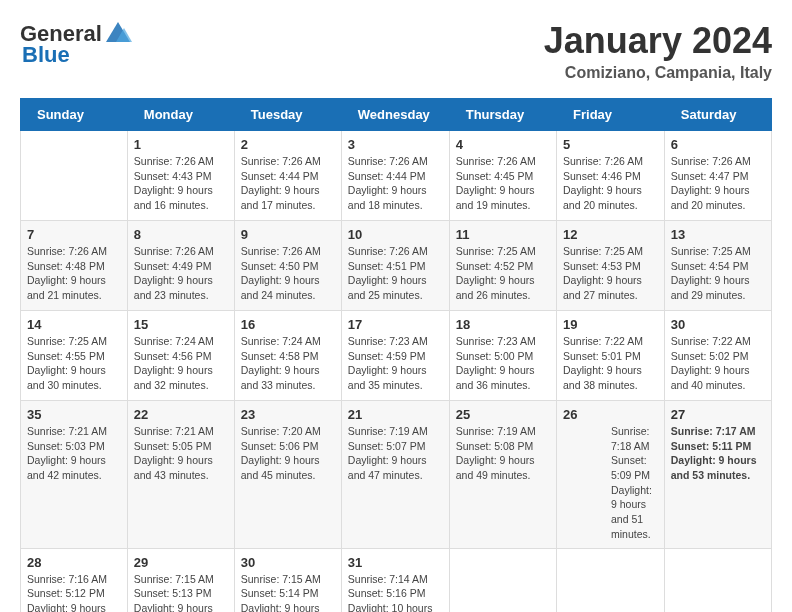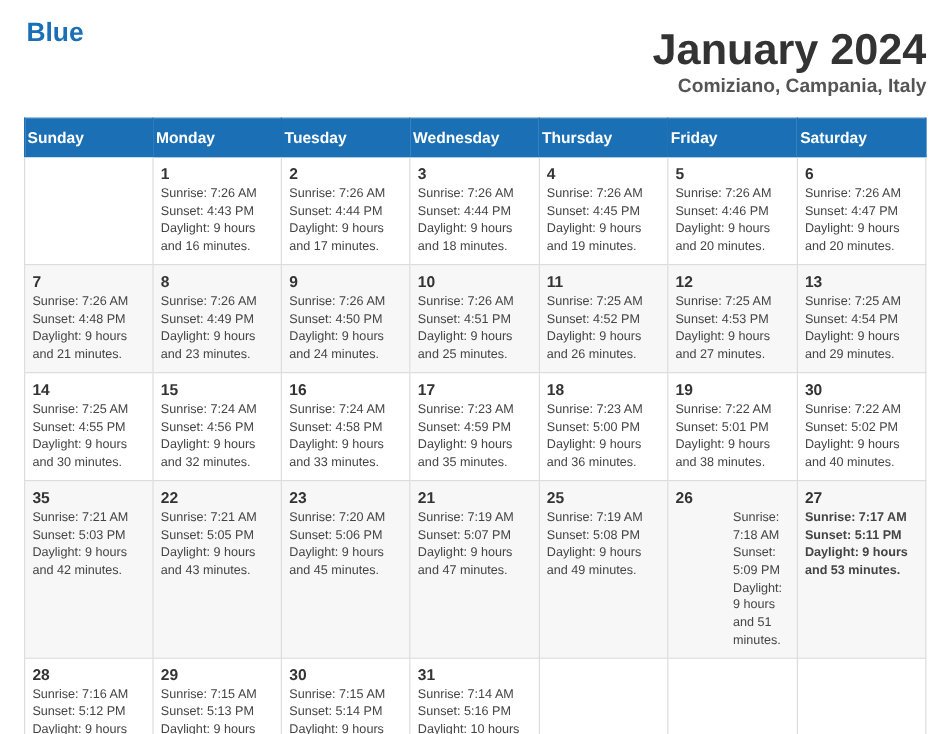--- a/index.html
+++ b/index.html
@@ -51,21 +51,21 @@
     }
     table {
       width: 100%;
       border-collapse: collapse;
       border: 1px solid #ccc;
     }
     th {
       background-color: #1a6fb5;
       color: #fff;
       text-align: left;
-      padding: 8px 2px;
+      padding: 8px 16px;
       font-size: 13px;
       font-weight: bold;
       border: 1px solid #1a6fb5;
     }
     td {
       border: 1px solid #ddd;
       vertical-align: top;
       padding: 6px;
       width: 108px;
       height: 90px;
@@ -87,20 +87,27 @@
     td.empty {
       background: #fff;
     }
   </style>
 </head>
 <body>
 
 <div class="header-area">
   <div class="logo">
     <div style="display:flex;flex-direction:column;align-items:flex-start">
+      <div style="display:flex;align-items:center;">
+        <span class="logo-text-general">General</span>
+        <svg class="logo-icon" viewBox="0 0 28 28" xmlns="http://www.w3.org/2000/svg">
+          <polygon points="14,2 26,22 2,22" fill="#1a6fb5" opacity="0.85"></polygon>
+          <polygon points="20,8 28,22 12,22" fill="#4da6e0" opacity="0.7"></polygon>
+        </svg>
+      </div>
       <span class="logo-text-blue" style="margin-top:-6px;margin-left:2px;">Blue</span>
     </div>
   </div>
   <div class="title-area">
     <div class="month-title">January 2024</div>
     <div class="location-title">Comiziano, Campania, Italy</div>
   </div>
 </div>
 
 <table>

